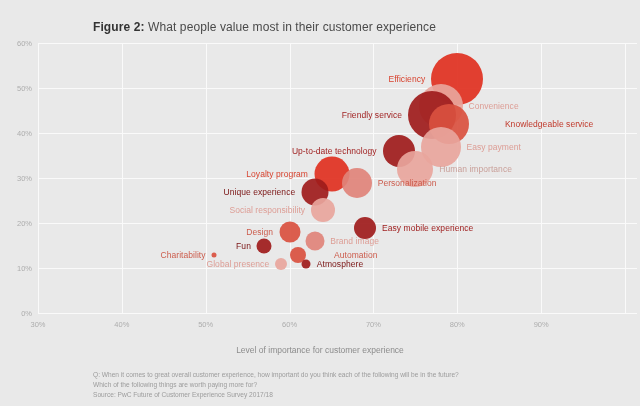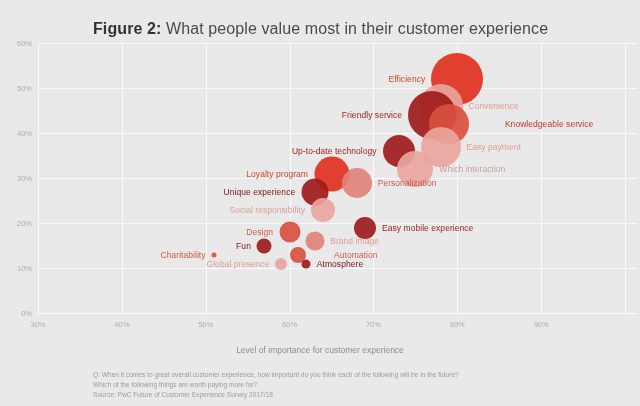--- a/index.html
+++ b/index.html
@@ -6,21 +6,21 @@
   body{
     width:640px;height:406px;
     background:#e9e9e9;
     font-family:"Liberation Sans", sans-serif;
     overflow:hidden;
     position:relative;
     -webkit-font-smoothing:antialiased;
   }
   #figure-title{
     position:absolute;left:93px;top:20px;
-    font-size:16px;color:#4a4a4a;letter-spacing:.1px;white-space:nowrap;
+    font-size:12px;color:#4a4a4a;letter-spacing:.1px;white-space:nowrap;
   }
   #figure-title .lbl{font-weight:bold;color:#333;}
   
   #plot{
     position:absolute;
     left:38px;top:43px;
     width:587px;height:270px;padding-left:12px;
   }
   .grid-v,.grid-h{position:absolute;background:#fafafa;}
   .grid-v{width:1px;top:0;bottom:0;}
@@ -105,21 +105,21 @@
       <div class="bubble" style="left: 176.1px; top: 211.5px; width: 5px; height: 5px; background: rgb(217, 80, 63); opacity: 0.92;"></div>
       <div class="bubble" style="left: 243.186px; top: 220.5px; width: 12px; height: 12px; background: rgb(232, 165, 156); opacity: 0.92;"></div>
     </div>
   <div id="point-labels">
       <div class="plabel left" style="left: 387.286px; top: 36px; color: rgb(216, 67, 47);">Efficiency</div>
       <div class="plabel right" style="left: 430.514px; top: 63px; color: rgb(221, 157, 149);">Convenience</div>
       <div class="plabel left" style="left: 364.129px; top: 72px; color: rgb(158, 27, 27);">Friendly service</div>
       <div class="plabel right" style="left: 436.9px; top: 81px; color: rgb(192, 57, 43); margin-left: 30px;">Knowledgeable service</div>
       <div class="plabel right" style="left: 428.514px; top: 103.5px; color: rgb(221, 157, 149);">Easy payment</div>
       <div class="plabel left" style="left: 338.586px; top: 108px; color: rgb(158, 27, 27);">Up-to-date technology</div>
-      <div class="plabel right" style="left: 401.357px; top: 126px; color: rgb(201, 160, 154);">Which interaction</div>
+      <div class="plabel right" style="left: 401.357px; top: 126px; color: rgb(201, 160, 154);">Human importance</div>
       <div class="plabel left" style="left: 270px; top: 130.5px; color: rgb(216, 67, 47);">Loyalty program</div>
       <div class="plabel right" style="left: 339.657px; top: 139.5px; color: rgb(204, 92, 76);">Personalization</div>
       <div class="plabel left" style="left: 257.229px; top: 148.5px; color: rgb(122, 20, 20);">Unique experience</div>
       <div class="plabel left" style="left: 267.114px; top: 166.5px; color: rgb(221, 157, 149);">Social responsibility</div>
       <div class="plabel right" style="left: 344.043px; top: 184.5px; color: rgb(158, 27, 27);">Easy mobile experience</div>
       <div class="plabel left" style="left: 235.071px; top: 189px; color: rgb(204, 92, 76);">Design</div>
       <div class="plabel right" style="left: 292.229px; top: 198px; color: rgb(221, 157, 149);">Brand image</div>
       <div class="plabel left" style="left: 212.914px; top: 202.5px; color: rgb(122, 20, 20);">Fun</div>
       <div class="plabel right" style="left: 260px; top: 211.5px; color: rgb(204, 92, 76); margin-left: 36px;">Automation</div>
       <div class="plabel right" style="left: 278.843px; top: 220.5px; color: rgb(122, 20, 20);">Atmosphere</div>

